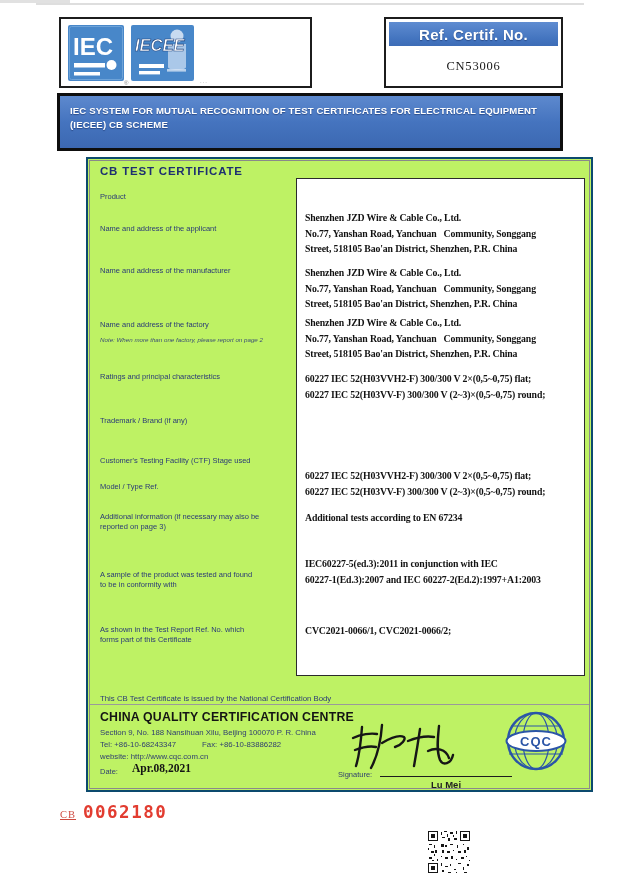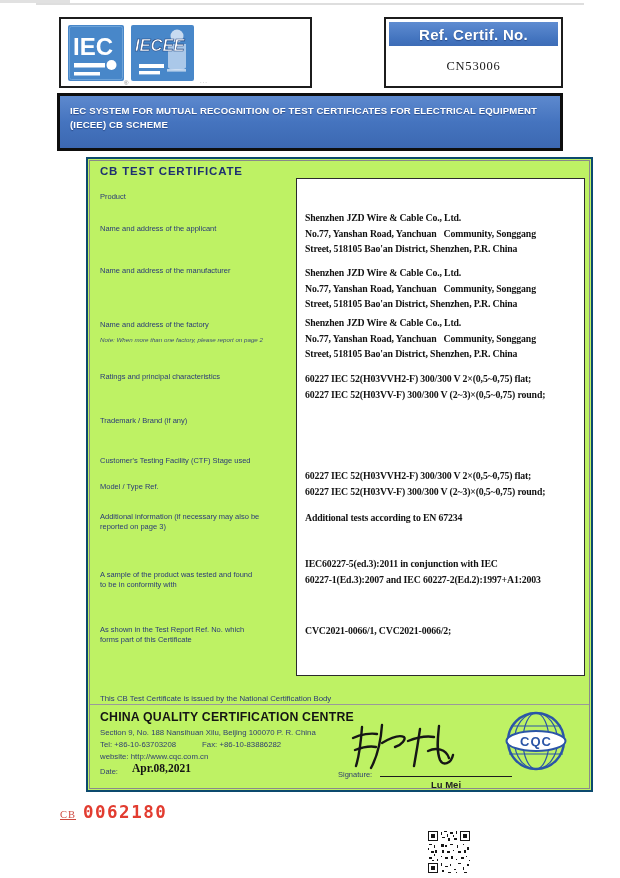--- a/index.html
+++ b/index.html
@@ -202,21 +202,21 @@
 60227-1(Ed.3):2007 and IEC 60227-2(Ed.2):1997+A1:2003</div>
       <div class="fvalue" style="top:444px">CVC2021-0066/1, CVC2021-0066/2;</div>
     </div>
 
     <div class="issued">This CB Test Certificate is issued by the National Certification Body</div>
     <div class="footer-divider"></div>
 
     <div class="org-name">CHINA QUALITY CERTIFICATION CENTRE</div>
     <div class="org-line org-addr">Section 9, No. 188 Nansihuan Xilu, Beijing 100070 P. R. China</div>
     <div class="org-line org-telfax">
-      <span>Tel: +86-10-63703208</span><span class="gap"></span><span>Fax: +86-10-83886282</span>
+      <span>Tel: +86-10-68243347</span><span class="gap"></span><span>Fax: +86-10-83886282</span>
     </div>
     <div class="org-line org-web">website: http://www.cqc.com.cn</div>
 
     <div class="date-label">Date:</div>
     <div class="date-value">Apr.08,2021</div>
 
     <div class="sig-label">Signature:</div>
     <svg class="sig-hand" width="135" height="52" viewBox="0 0 135 52">
       <g fill="none" stroke="#161616" stroke-width="2.4" stroke-linecap="round">
         <path d="M16 8 C15 22, 14 34, 10 47"></path>

